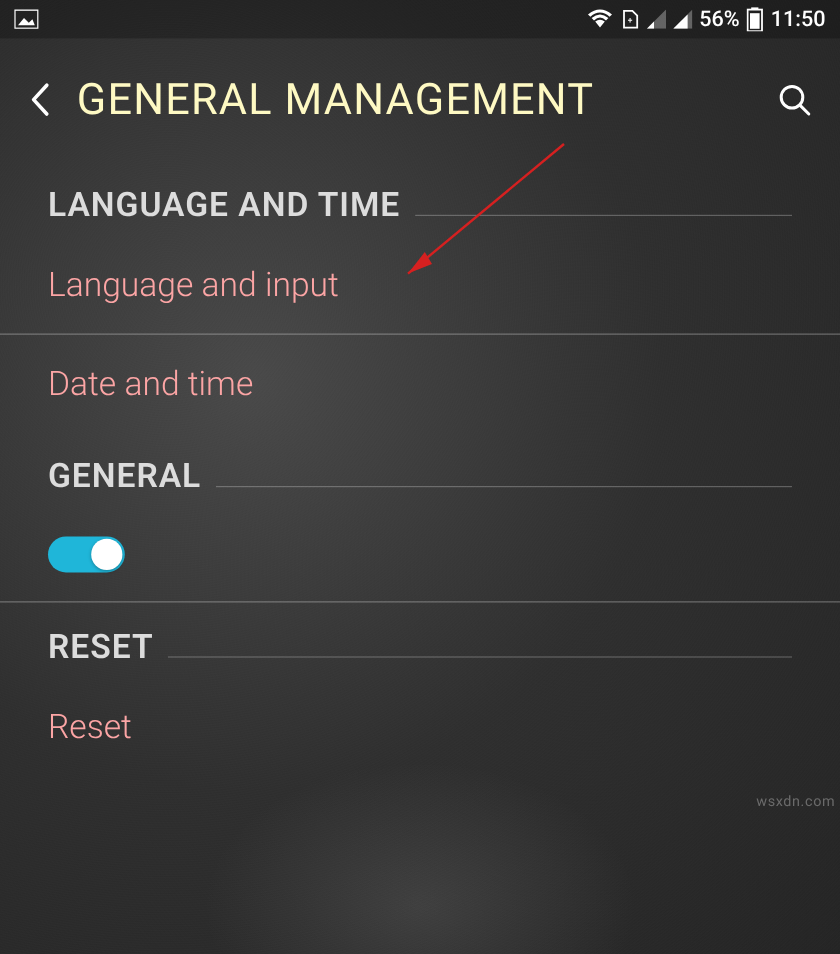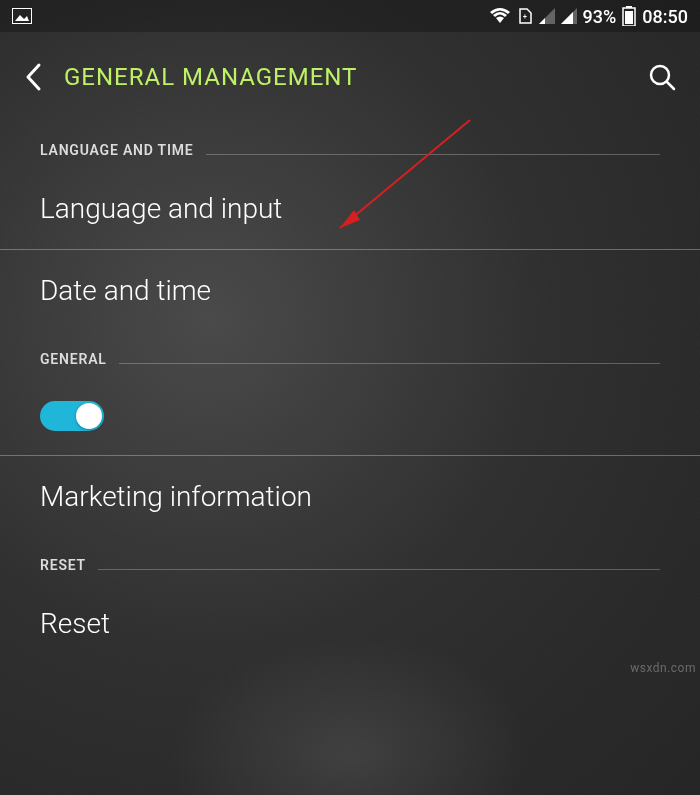--- a/index.html
+++ b/index.html
@@ -71,32 +71,32 @@
       gap: 20px;
     }
     .back-btn {
       color: #fff;
       font-size: 30px;
       line-height: 1;
       cursor: pointer;
     }
     .header-title {
       flex: 1;
-      font-size: 24px;
+      font-size: 36px;
       font-weight: 400;
       letter-spacing: 1px;
-      color: #bef264;
+      color: #fef9c3;
     }
     .search-btn {
       color: #fff;
       cursor: pointer;
     }
     .section-header {
       padding: 20px 40px 14px 40px;
-      font-size: 14px;
+      font-size: 28px;
       font-weight: 600;
       letter-spacing: 0.8px;
       color: #dcdcdc;
       border-bottom: 1px solid rgba(255,255,255,0.3);
       margin: 0 0 0 0;
     }
     .section-header-line {
       display: flex;
       align-items: baseline;
     }
@@ -119,21 +119,21 @@
       justify-content: space-between;
       cursor: pointer;
     }
     .item.last-in-section {
       border-bottom: none;
       align-items: flex-end;
     }
     .item-label {
       font-size: 28px;
       font-weight: 300;
-      color: #ffffff;
+      color: #fca5a5;
     }
     .toggle {
       width: 64px;
       height: 30px;
       border-radius: 15px;
       background: #1fb6d9;
       position: relative;
       cursor: pointer;
     }
     .toggle .knob {
@@ -195,29 +195,29 @@
             <polygon points="0,16 16,16 16,0" fill="rgba(255,255,255,0.3)"></polygon>
             <polygon points="0,16 6,16 6,10" fill="#fff"></polygon>
           </svg>
       </span>
       <span>
         <svg width="16" height="16" viewBox="0 0 16 16">
             <polygon points="0,16 16,16 16,0" fill="rgba(255,255,255,0.3)"></polygon>
             <polygon points="0,16 12,16 12,4" fill="#fff"></polygon>
           </svg>
       </span>
-      <span>93%</span>
+      <span>56%</span>
       <span>
         <svg width="14" height="20" viewBox="0 0 14 20">
             <rect x="4" y="0" width="6" height="2" fill="#fff"></rect>
             <rect x="1" y="2" width="12" height="18" fill="none" stroke="#fff" stroke-width="1.5"></rect>
             <rect x="3" y="5" width="8" height="13" fill="#fff"></rect>
           </svg>
       </span>
-      <span>08:50</span>
+      <span>11:50</span>
     </div>
   </div>
 
   <div class="header">
     <div class="back-btn">
       <svg width="20" height="30" viewBox="0 0 20 30">
           <polyline points="15,3 4,15 15,27" fill="none" stroke="#fff" stroke-width="3" stroke-linecap="round" stroke-linejoin="round"></polyline>
         </svg>
     </div>
     <div class="header-title">GENERAL MANAGEMENT</div>
@@ -250,23 +250,20 @@
       <span class="line"></span>
     </div>
   </div>
 
   <div class="item">
     <div class="toggle">
       <div class="knob"></div>
     </div>
   </div>
 
-  <div class="item last-in-section">
-    <div class="item-label">Marketing information</div>
-  </div>
 
   <div class="section-header no-bottom-border">
     <div class="section-header-line">
       <span>RESET</span>
       <span class="line"></span>
     </div>
   </div>
 
   <div class="item last-in-section" style="border-bottom:none;">
     <div class="item-label">Reset</div>

